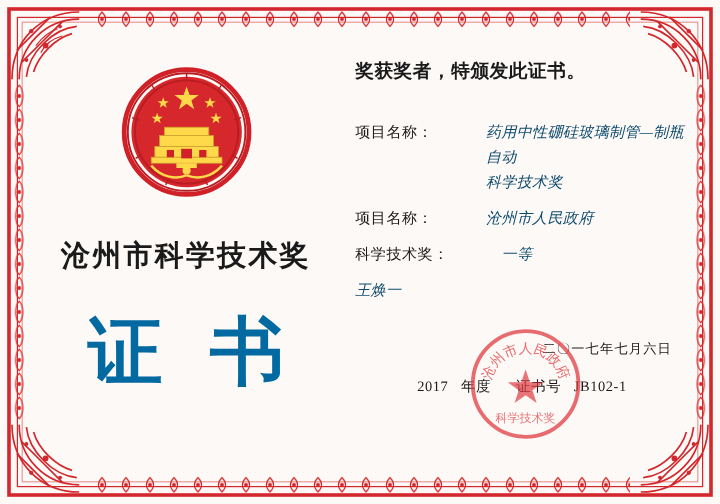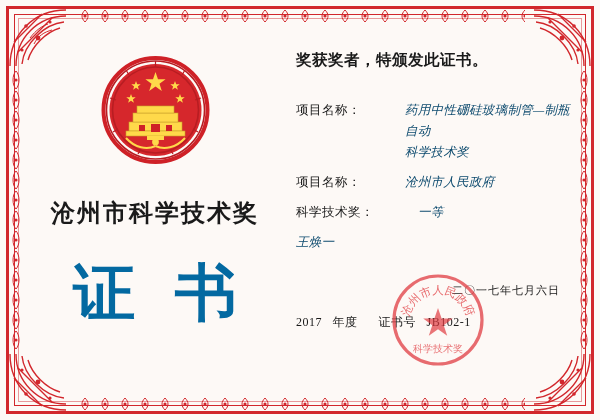--- a/index.html
+++ b/index.html
@@ -154,21 +154,21 @@
     margin-top: 30px;
     font-size: 11px;
     letter-spacing: 1px;
     text-align: right;
     padding-right: 16px;
   }
 
   .footer-line {
     margin-top: 16px;
     font-size: 12px;
-    text-align: left;
+    text-align: center;
     padding-right: 2px;
     letter-spacing: 0.5px;
   }
   .footer-line .sep { display: inline-block; width: 14px; }
 
   
   .seal {
     position: absolute;
     left: 390px;
     top: 272px;

